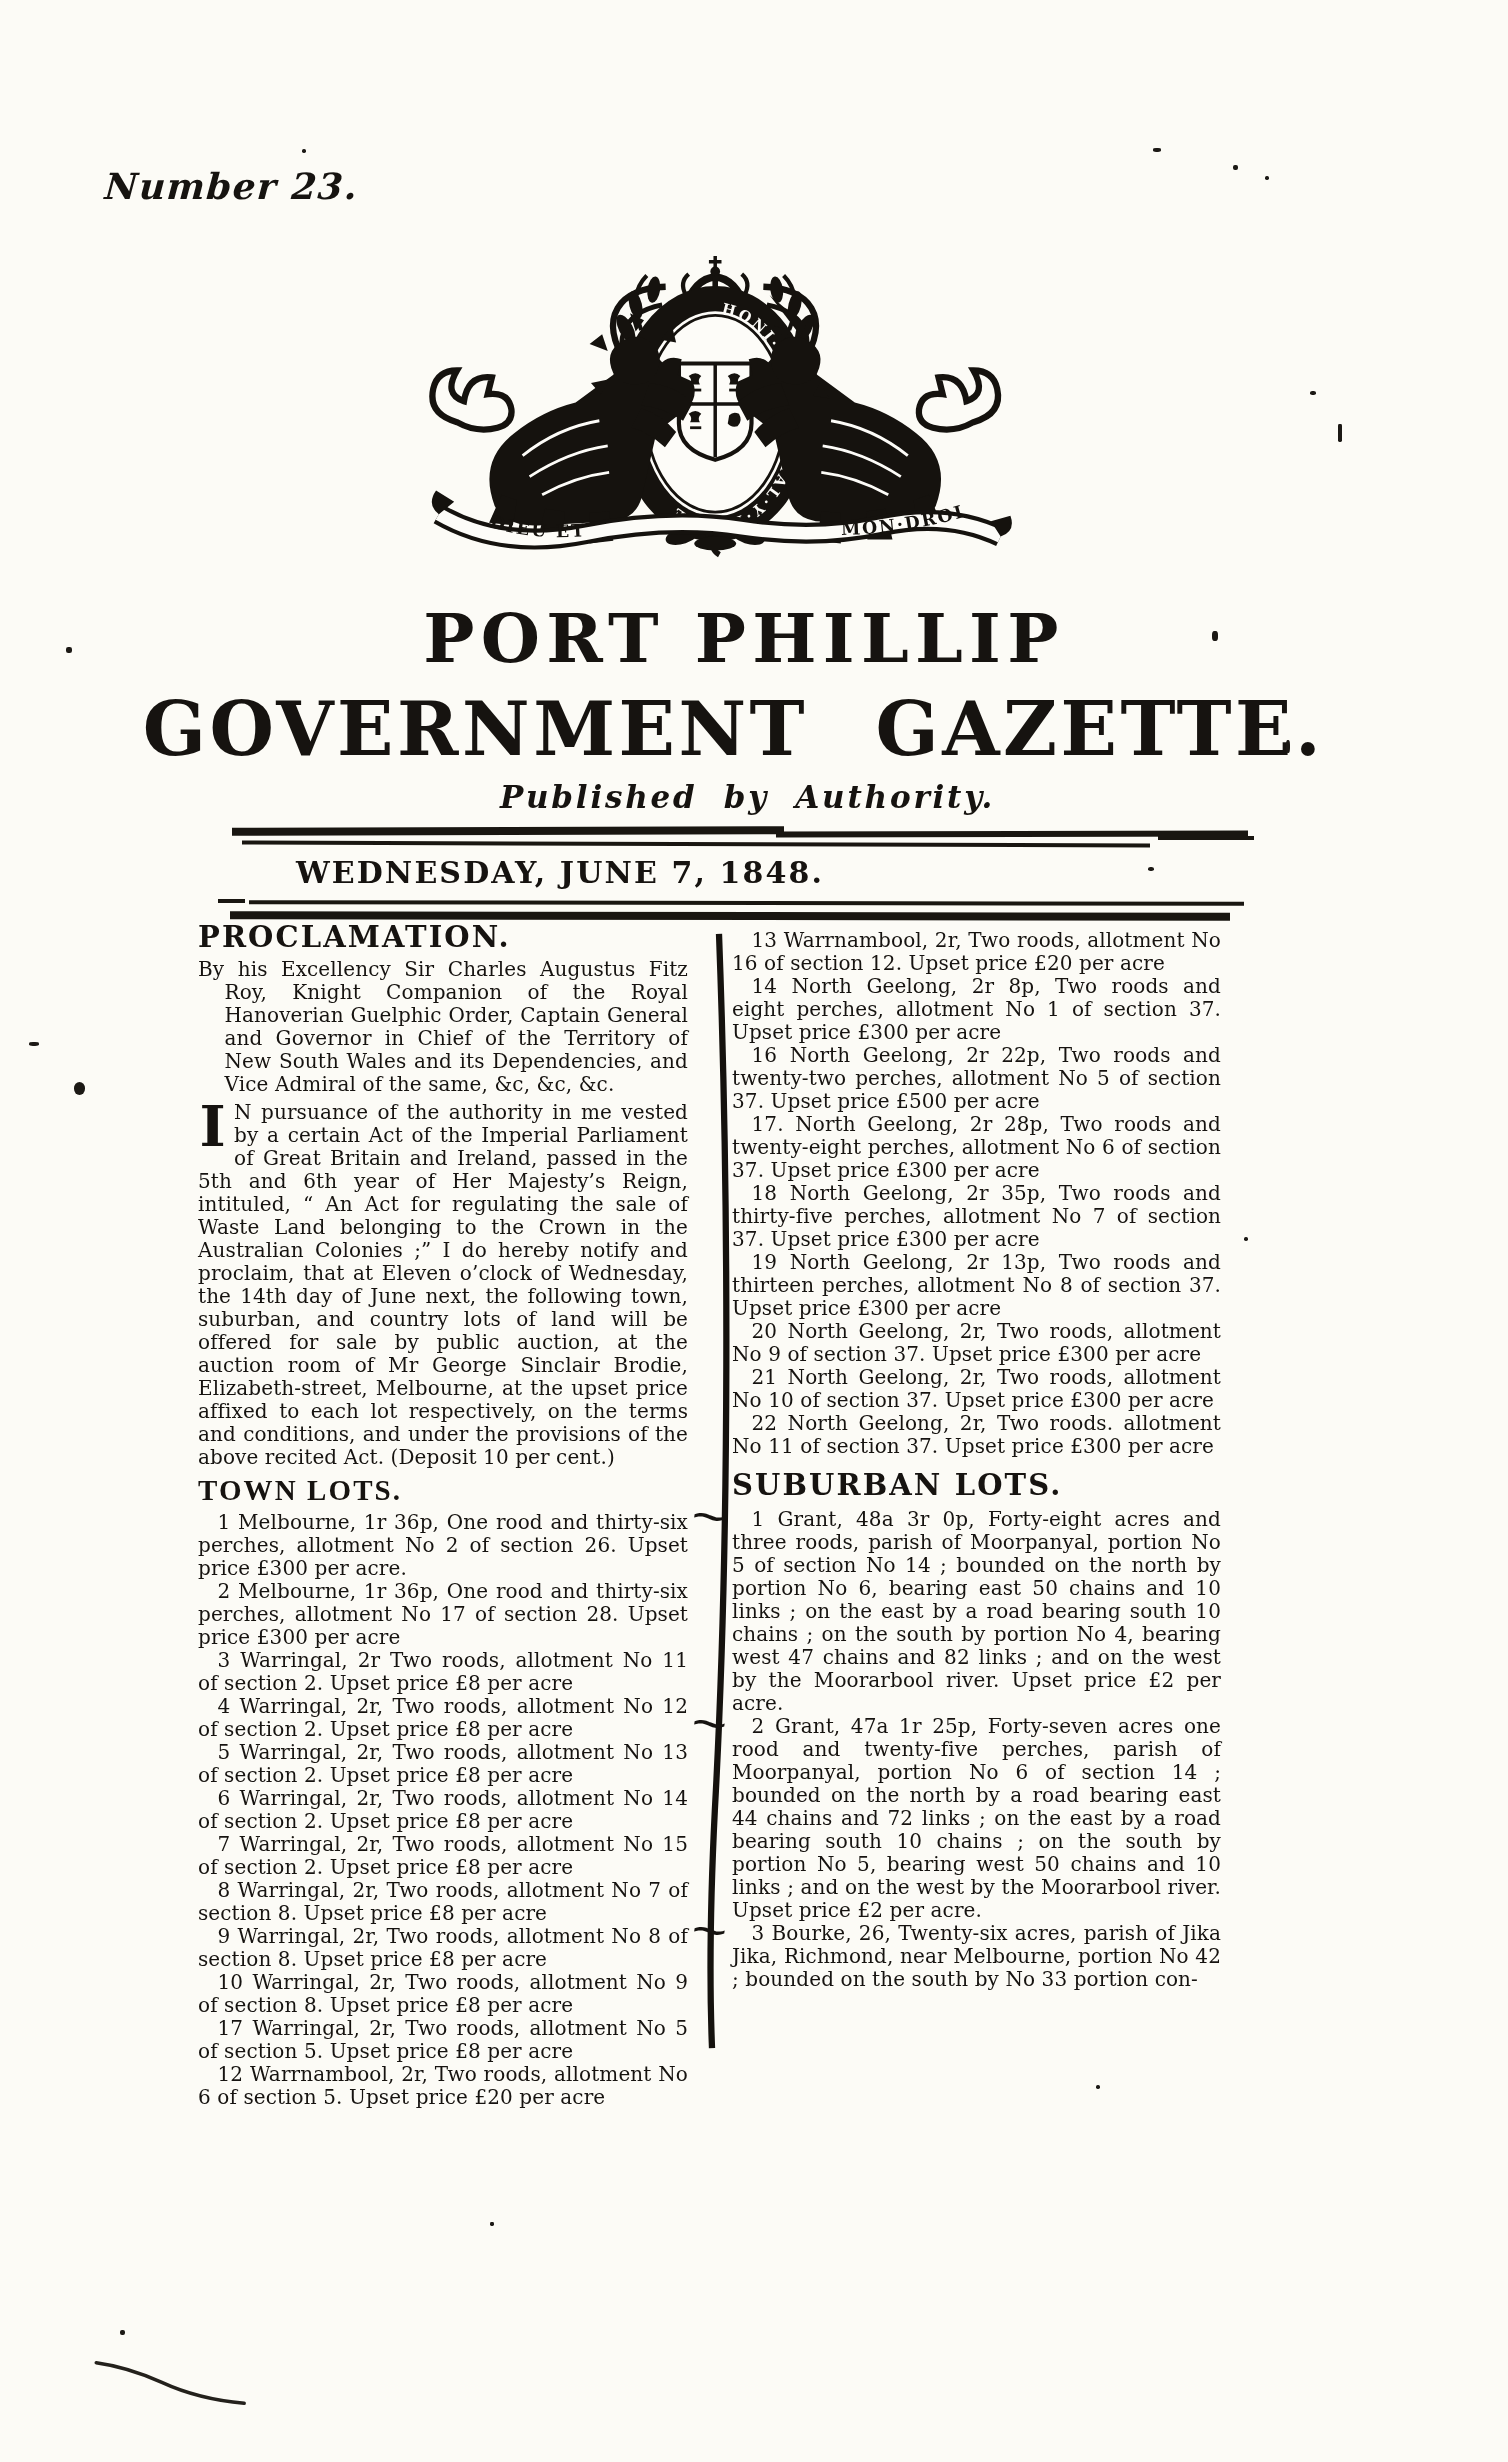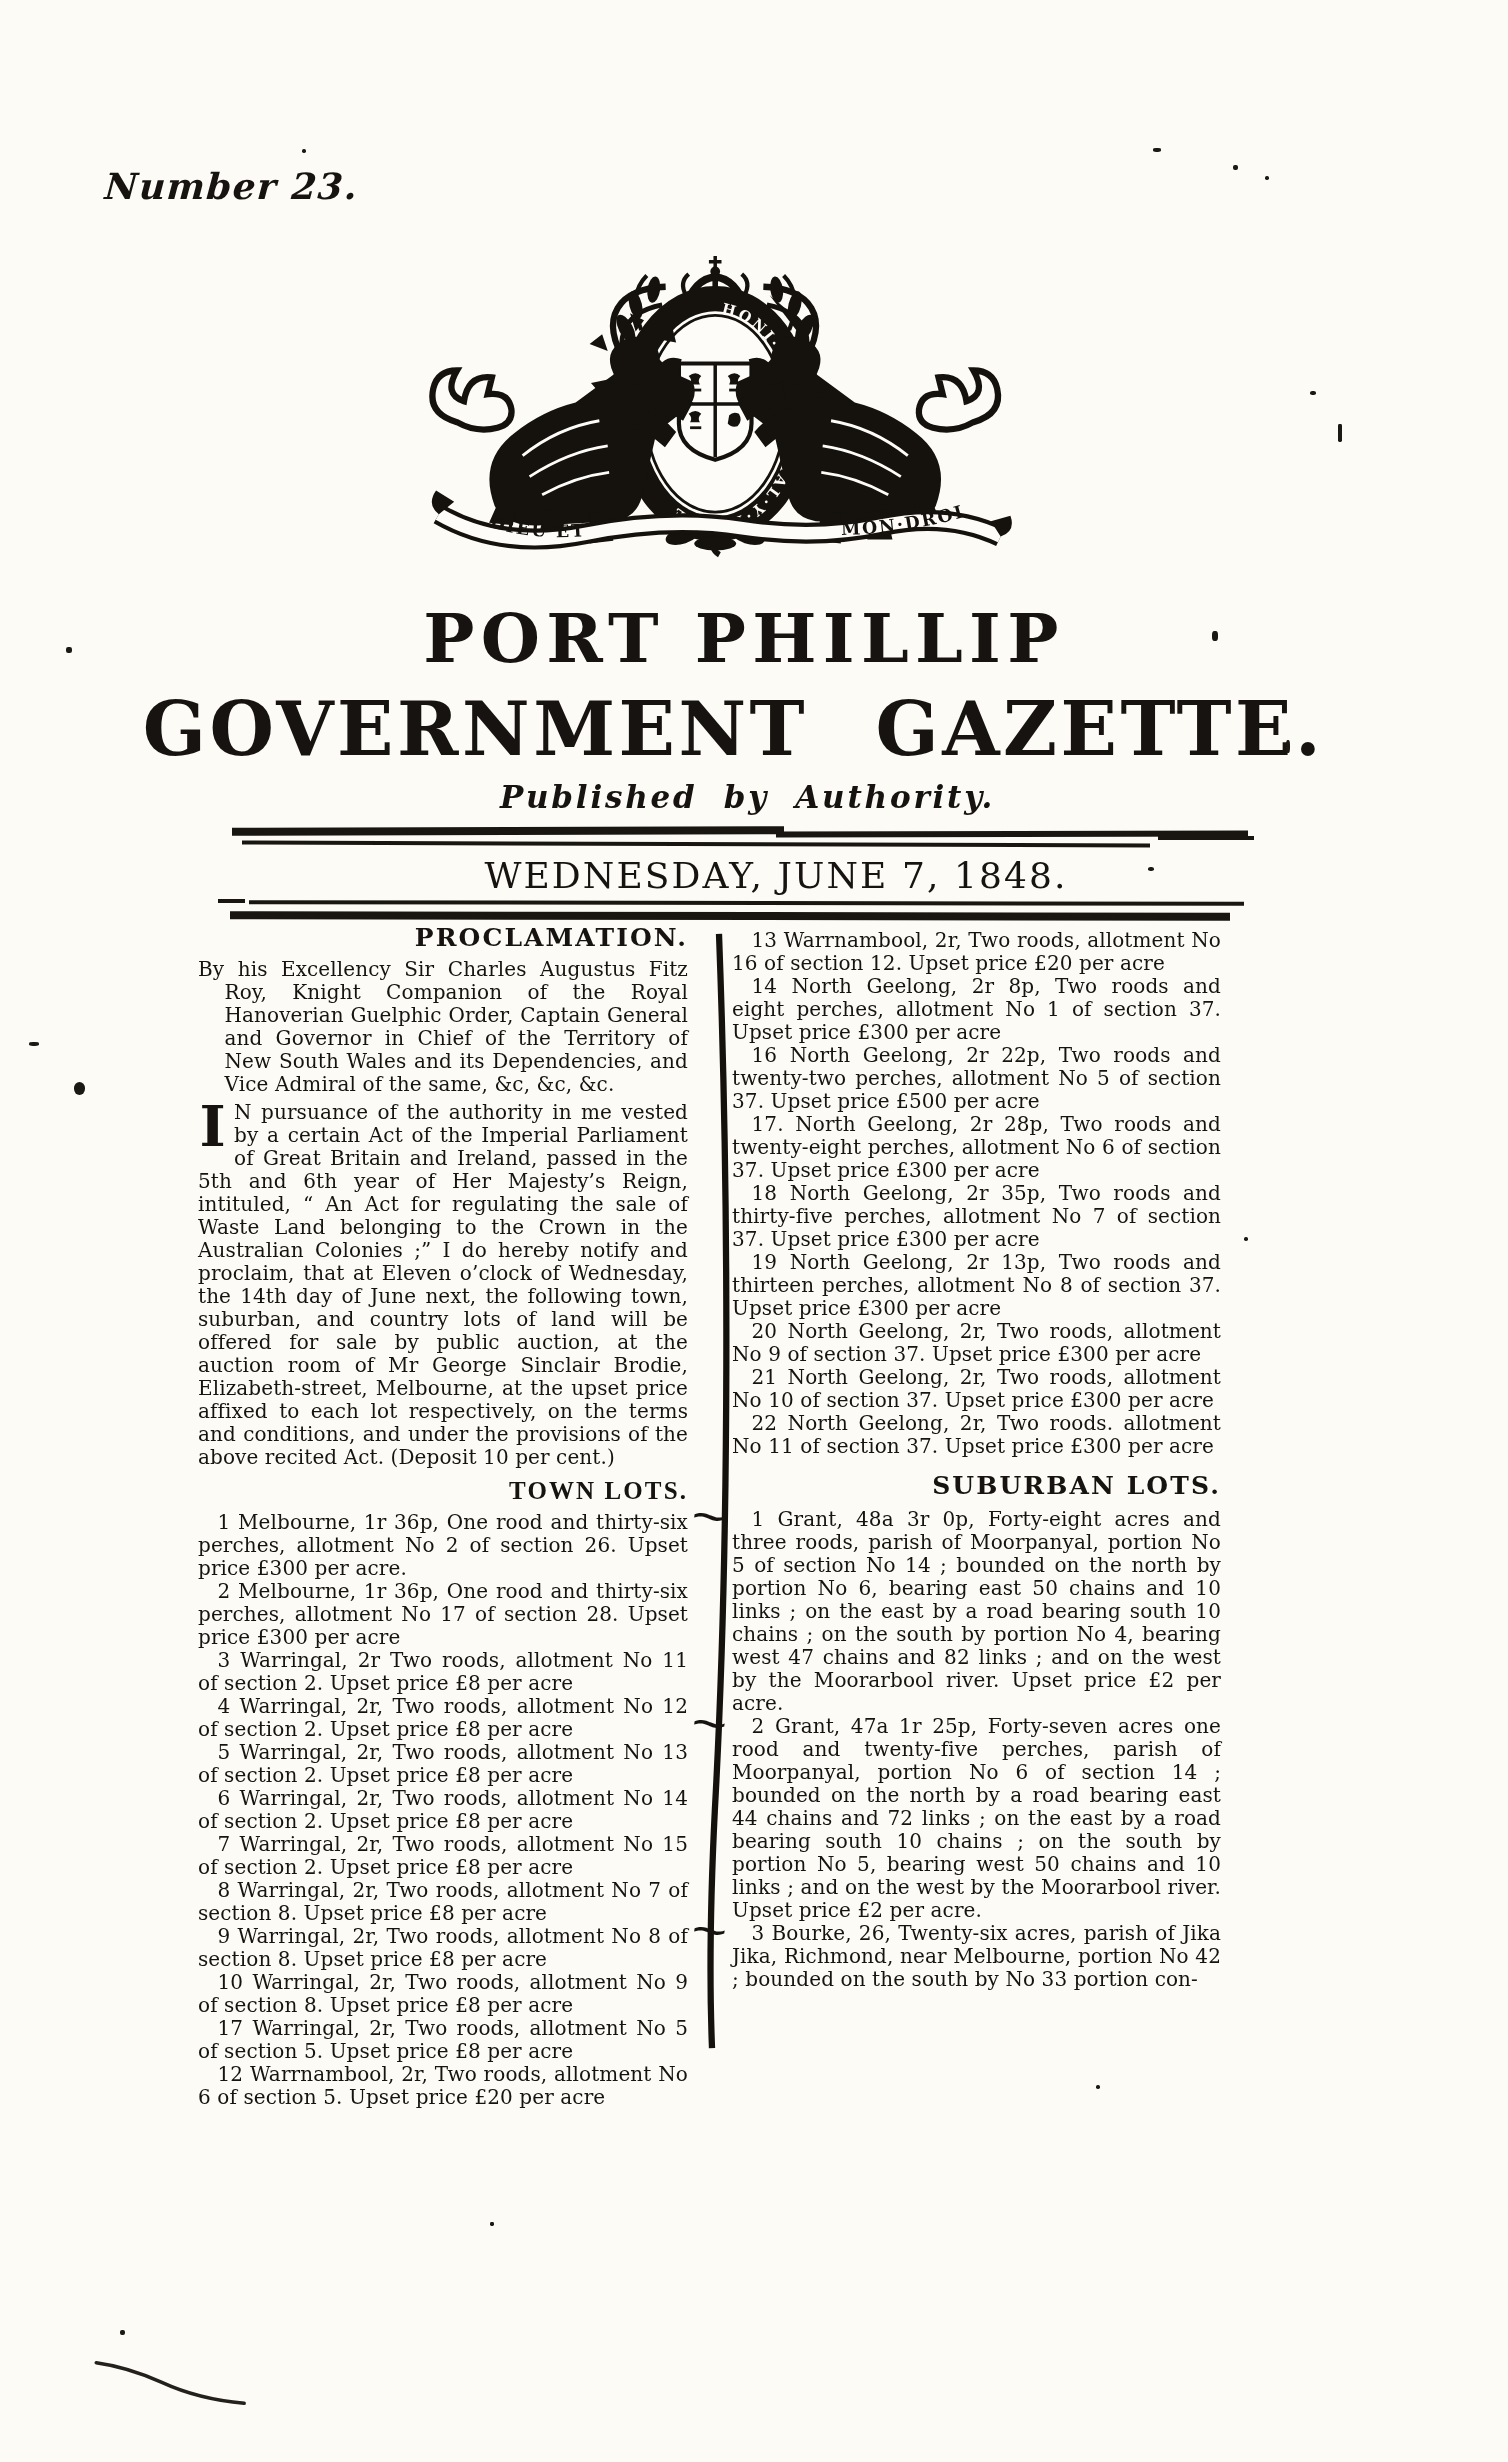--- a/index.html
+++ b/index.html
@@ -36,34 +36,34 @@
   }
   
   .rule{ position:absolute; background:#191611; }
   .rule-a1{ left:232px; top:827px; width:552px; height:7.7px; transform:rotate(-0.15deg);}
   .rule-a2{ left:776px; top:831px; width:472px; height:6.3px; transform:rotate(-0.1deg);}
   .rule-b1{ left:242px; top:842px; width:908px; height:4.2px; transform:rotate(0.18deg);}
   .rule-b2{ left:1158px; top:836px; width:96px; height:4.2px;}
   .date-line{
     position:absolute; left:216px; top:855px; width:1040px;
     box-sizing:border-box; padding-left:80px;
-    text-align:center; font-size:36px; font-weight:normal; letter-spacing:2.1px;
+    text-align:left; font-size:30px; font-weight:bold; letter-spacing:2.1px;
   }
   .rule-c1{ left:218px; top:899px; width:26.5px; height:4.2px;}
   .rule-c2{ left:249px; top:901px; width:995px; height:3.5px; transform:rotate(0.1deg);}
   .rule-d1{ left:230px; top:912px; width:1000px; height:7.7px; transform:rotate(0.08deg);}
   
   .col{
     position:absolute; font-size:20px; line-height:23px;
     text-align:justify; letter-spacing:0.1px;
   }
   .col-left{ left:198px; top:923px; width:490px; }
   .col-right{ left:732px; top:929px; width:489px; }
   .section-heading{
-    font-size:25px; font-weight:bold; text-align:right;
+    font-size:29px; font-weight:bold; text-align:left;
     letter-spacing:2.1px; margin:0 0 5.6px 0; line-height:29px; text-indent:0;
   }
   .heading-town{ margin:7px 0 5.6px 0;font-family:Liberation Serif, serif; }
   .heading-suburban{ margin:12.6px 0 8.4px 0; }
   p{ margin:0; }
   .preamble{ padding-left:26.5px; text-indent:-26.5px; margin-bottom:2.8px; }
   .dropcap-para{ margin-top:5.6px; }
   .dropcap{
     float:left; font-size:56px; line-height:43px; font-weight:bold;
     padding:4.2px 8.4px 0 1.4px;

